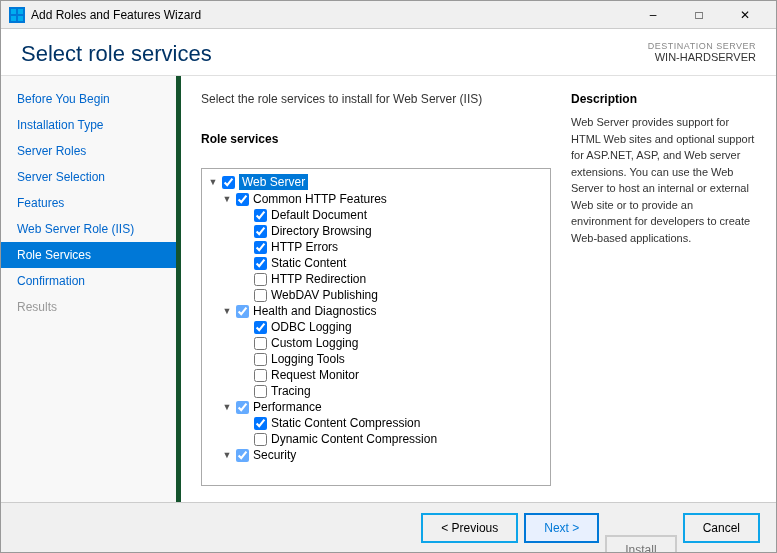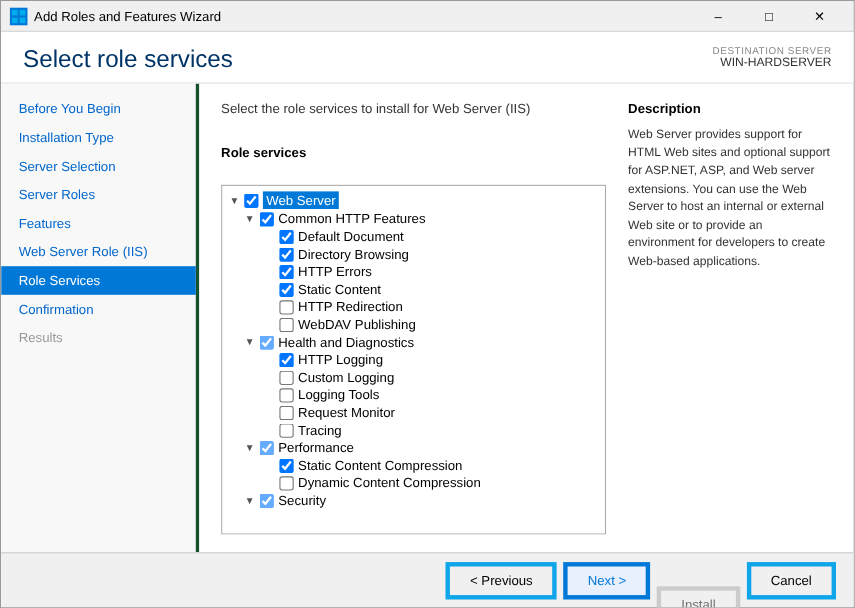--- a/index.html
+++ b/index.html
@@ -96,21 +96,21 @@
     .wizard-body {
       display: flex;
       flex: 1;
       overflow: hidden;
     }
 
     
     .sidebar {
       width: 180px;
       background: #f8f8f8;
-      border-right: 3px solid #14532d;
+      border-right: 5px solid #14532d;
       padding: 10px 0;
       flex-shrink: 0;
     }
     .sidebar-item {
       padding: 6px 16px;
       font-size: 12px;
       color: #0066cc;
       cursor: pointer;
       white-space: nowrap;
     }
@@ -241,21 +241,21 @@
       display: flex;
       justify-content: flex-end;
       gap: 6px;
       align-items: center;
       height: 50px;
     }
     .footer-btn {
       padding: 6px 18px;
       font-size: 12px;
       cursor: pointer;
-      border: 4px solid #0ea5e9;
+      border: 2px solid #0ea5e9;
       background: #f0f0f0;
       color: #000;
     }
     .footer-btn.primary {
       background: #e8f0fe;
       border-color: #0078d7;
       color: #0078d7;
     }
     .footer-btn:disabled {
       color: #737373;
@@ -297,22 +297,22 @@
       <div class="label">DESTINATION SERVER</div>
       <div class="server-name">WIN-HARDSERVER</div>
     </div>
   </div>
 
   <div class="wizard-body">
 
     <div class="sidebar">
     <div class="sidebar-item">Before You Begin</div>
         <div class="sidebar-item">Installation Type</div>
+        <div class="sidebar-item">Server Roles</div>
         <div class="sidebar-item">Server Selection</div>
-        <div class="sidebar-item">Server Roles</div>
         <div class="sidebar-item">Features</div>
         <div class="sidebar-item">Web Server Role (IIS)</div>
         <div class="sidebar-item active">Role Services</div>
         <div class="sidebar-item">Confirmation</div>
         <div class="sidebar-item inactive">Results</div>
       </div>
 
     <div class="main-panel">
       <div class="main-content">
 
@@ -383,21 +383,21 @@
                 <span class="indent" style="width:18px;"></span>
                 <span class="tree-toggle">▼</span>
                 <input type="checkbox" class="tree-checkbox partial" checked="" style="">
                 <span class="tree-label black">Health and Diagnostics</span>
               </div>
 
               <div class="tree-item">
                 <span class="indent" style="width:36px;"></span>
                 <span class="tree-toggle" style="width:14px;"></span>
                 <input type="checkbox" class="tree-checkbox" checked="" style="">
-                <span class="tree-label black">HTTP Logging</span>
+                <span class="tree-label black">ODBC Logging</span>
               </div>
 
               <div class="tree-item">
                 <span class="indent" style="width:36px;"></span>
                 <span class="tree-toggle" style="width:14px;"></span>
                 <input type="checkbox" class="tree-checkbox" style="">
                 <span class="tree-label black">Custom Logging</span>
               </div>
 
               <div class="tree-item">

